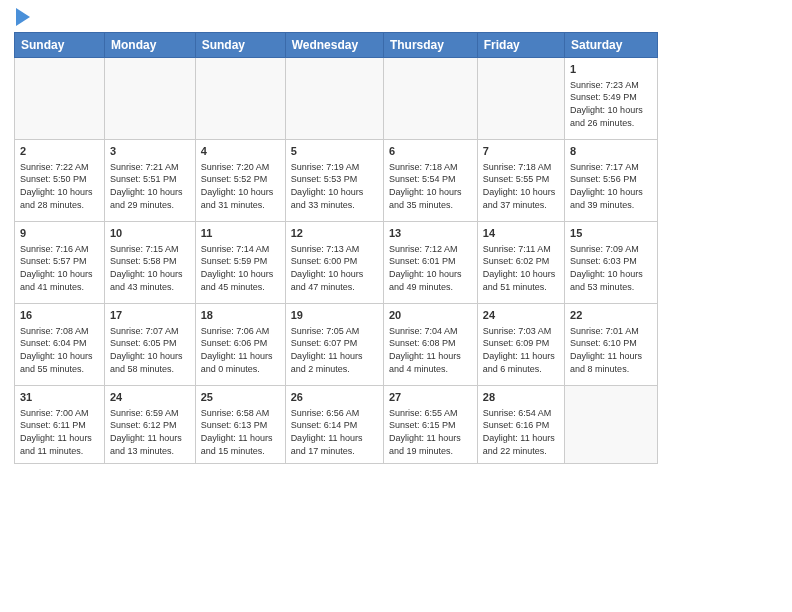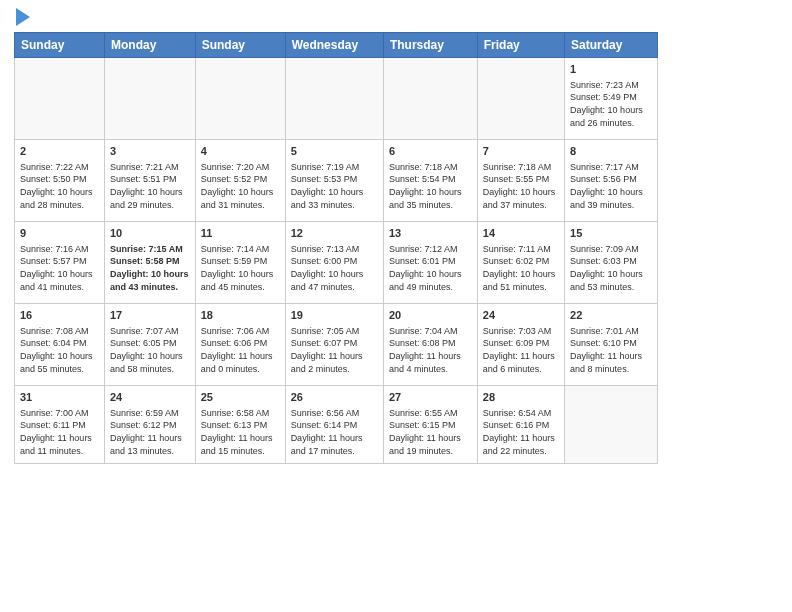--- a/index.html
+++ b/index.html
@@ -192,21 +192,21 @@
         </tr>
         <tr>
           <td>
             <span class="day-num">9</span>
             <div class="day-info" style="white-space: pre-line;">Sunrise: 7:16 AM
 Sunset: 5:57 PM
 Daylight: 10 hours and 41 minutes.</div>
           </td>
           <td>
             <span class="day-num">10</span>
-            <div class="day-info" style="white-space: pre-line; font-weight: bold;">Sunrise: 7:15 AM
+            <div class="day-info" style="white-space: pre-line;">Sunrise: 7:15 AM
 Sunset: 5:58 PM
 Daylight: 10 hours and 43 minutes.</div>
           </td>
           <td>
             <span class="day-num">11</span>
             <div class="day-info" style="white-space: pre-line;">Sunrise: 7:14 AM
 Sunset: 5:59 PM
 Daylight: 10 hours and 45 minutes.</div>
           </td>
           <td>

